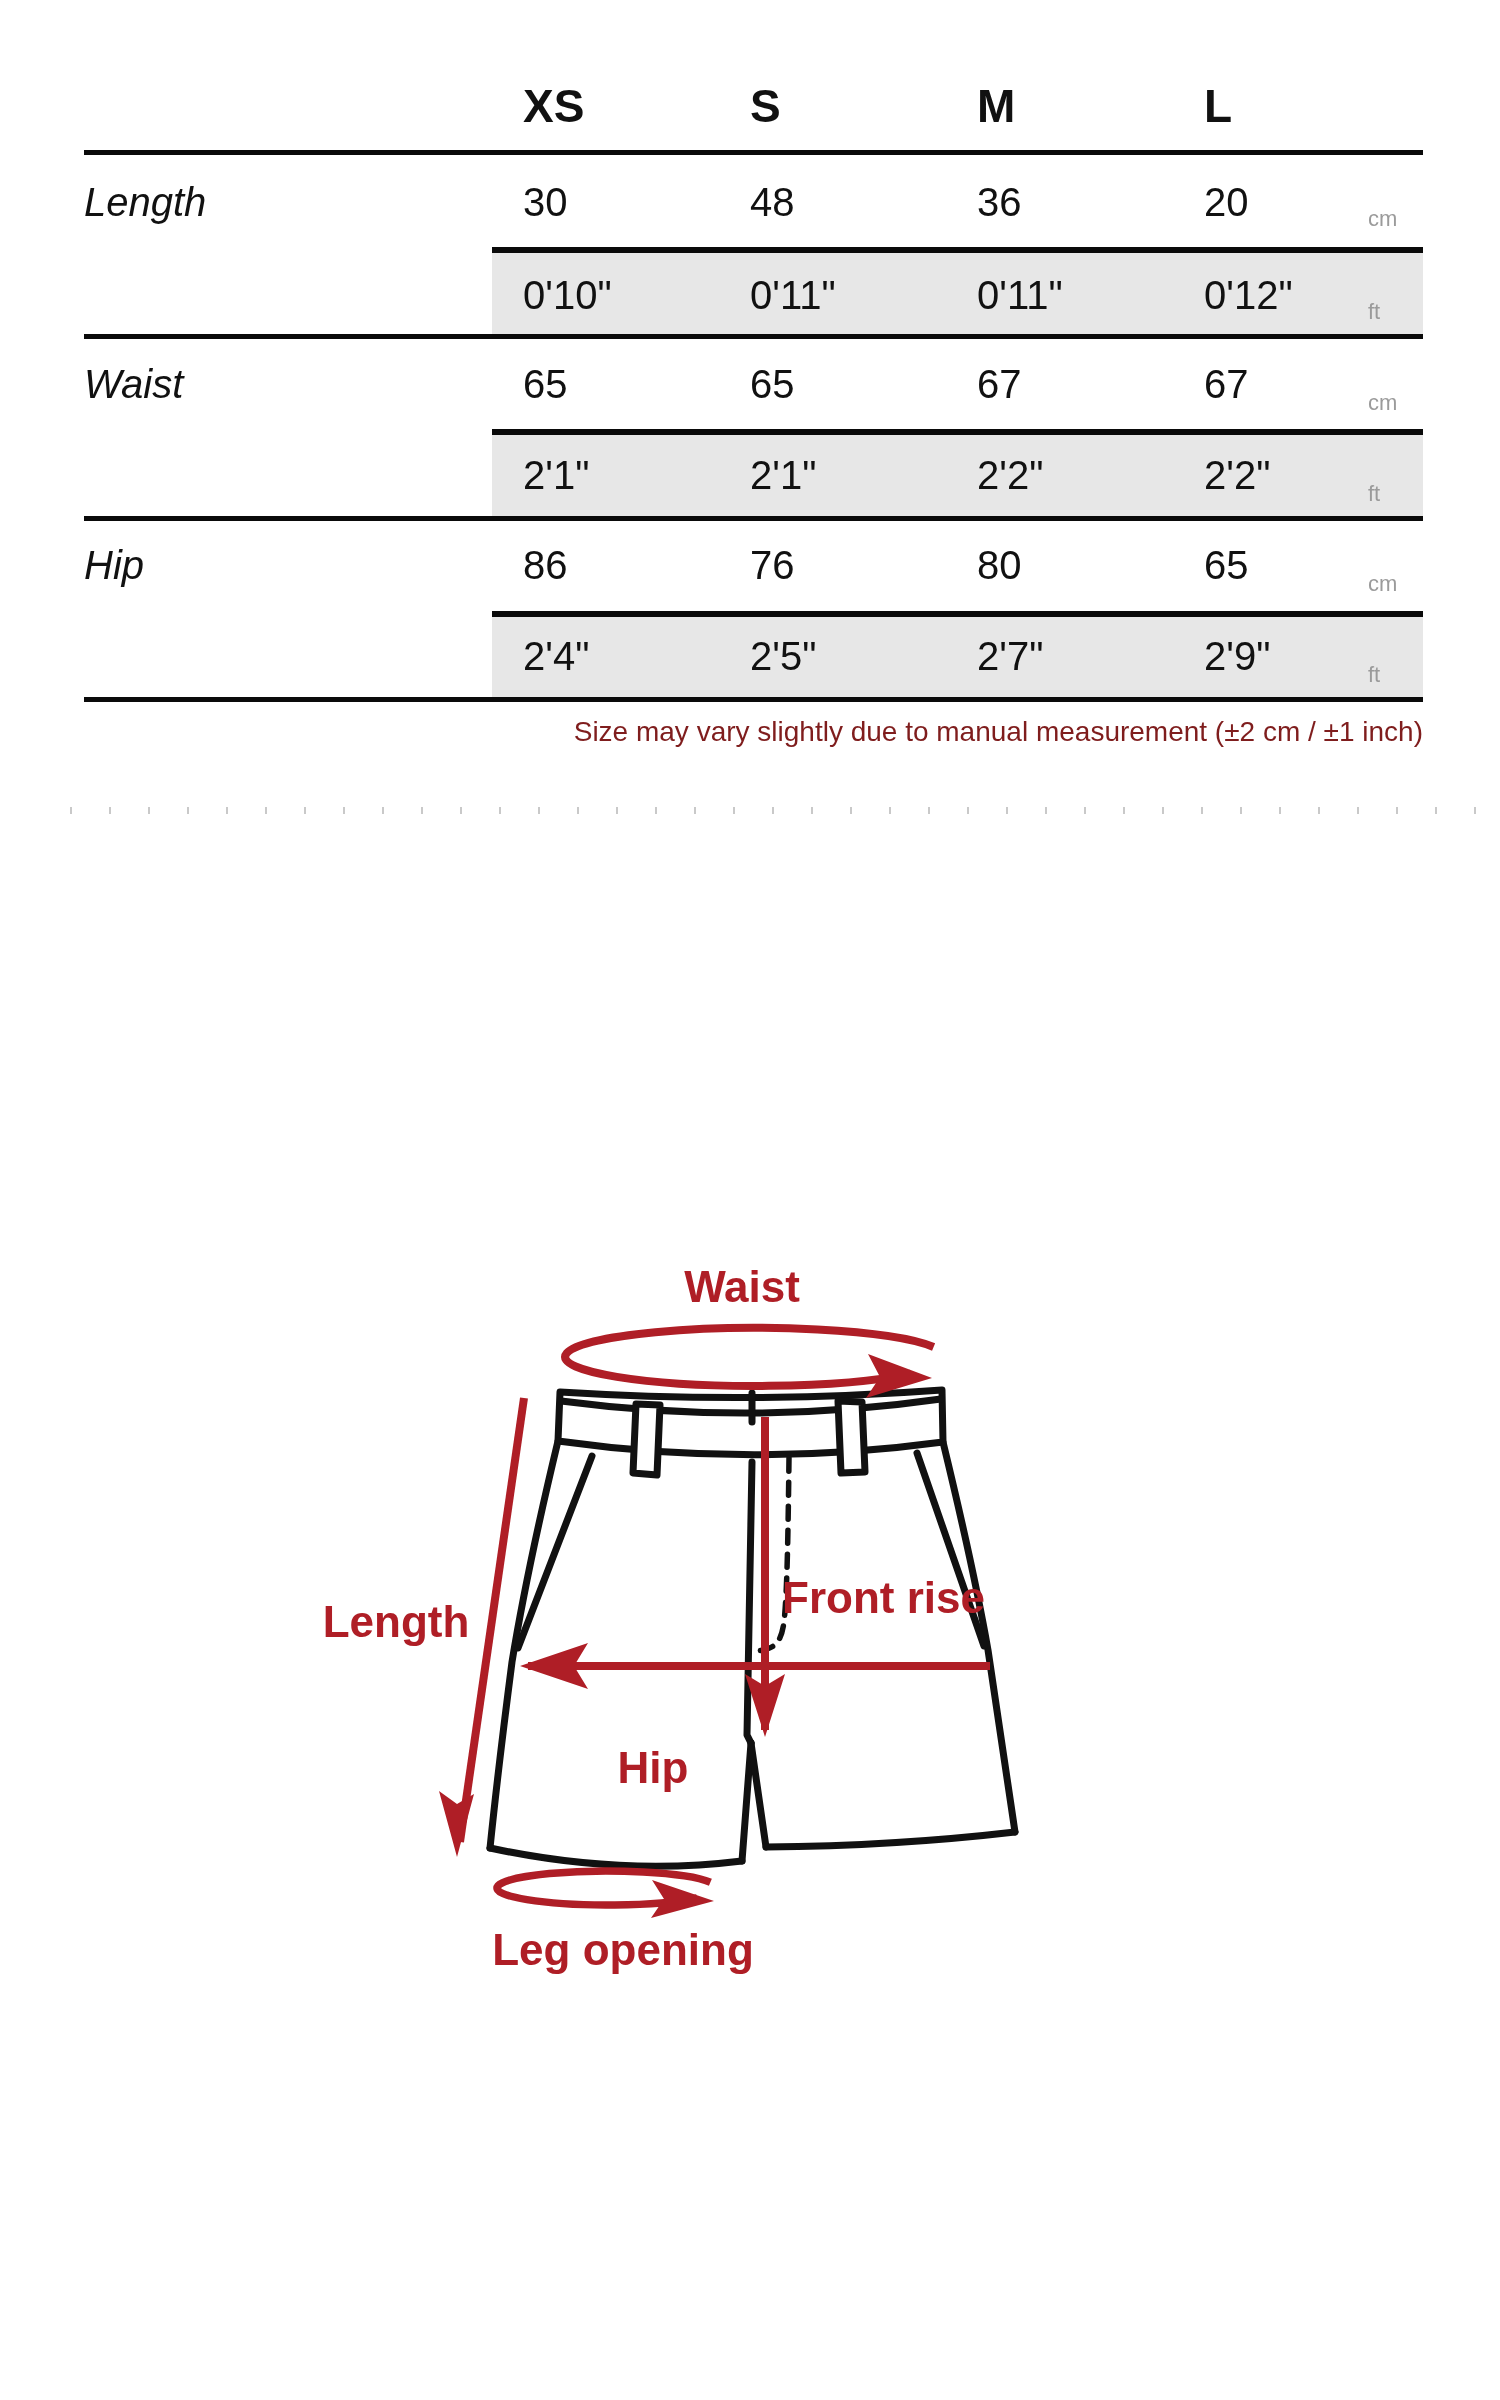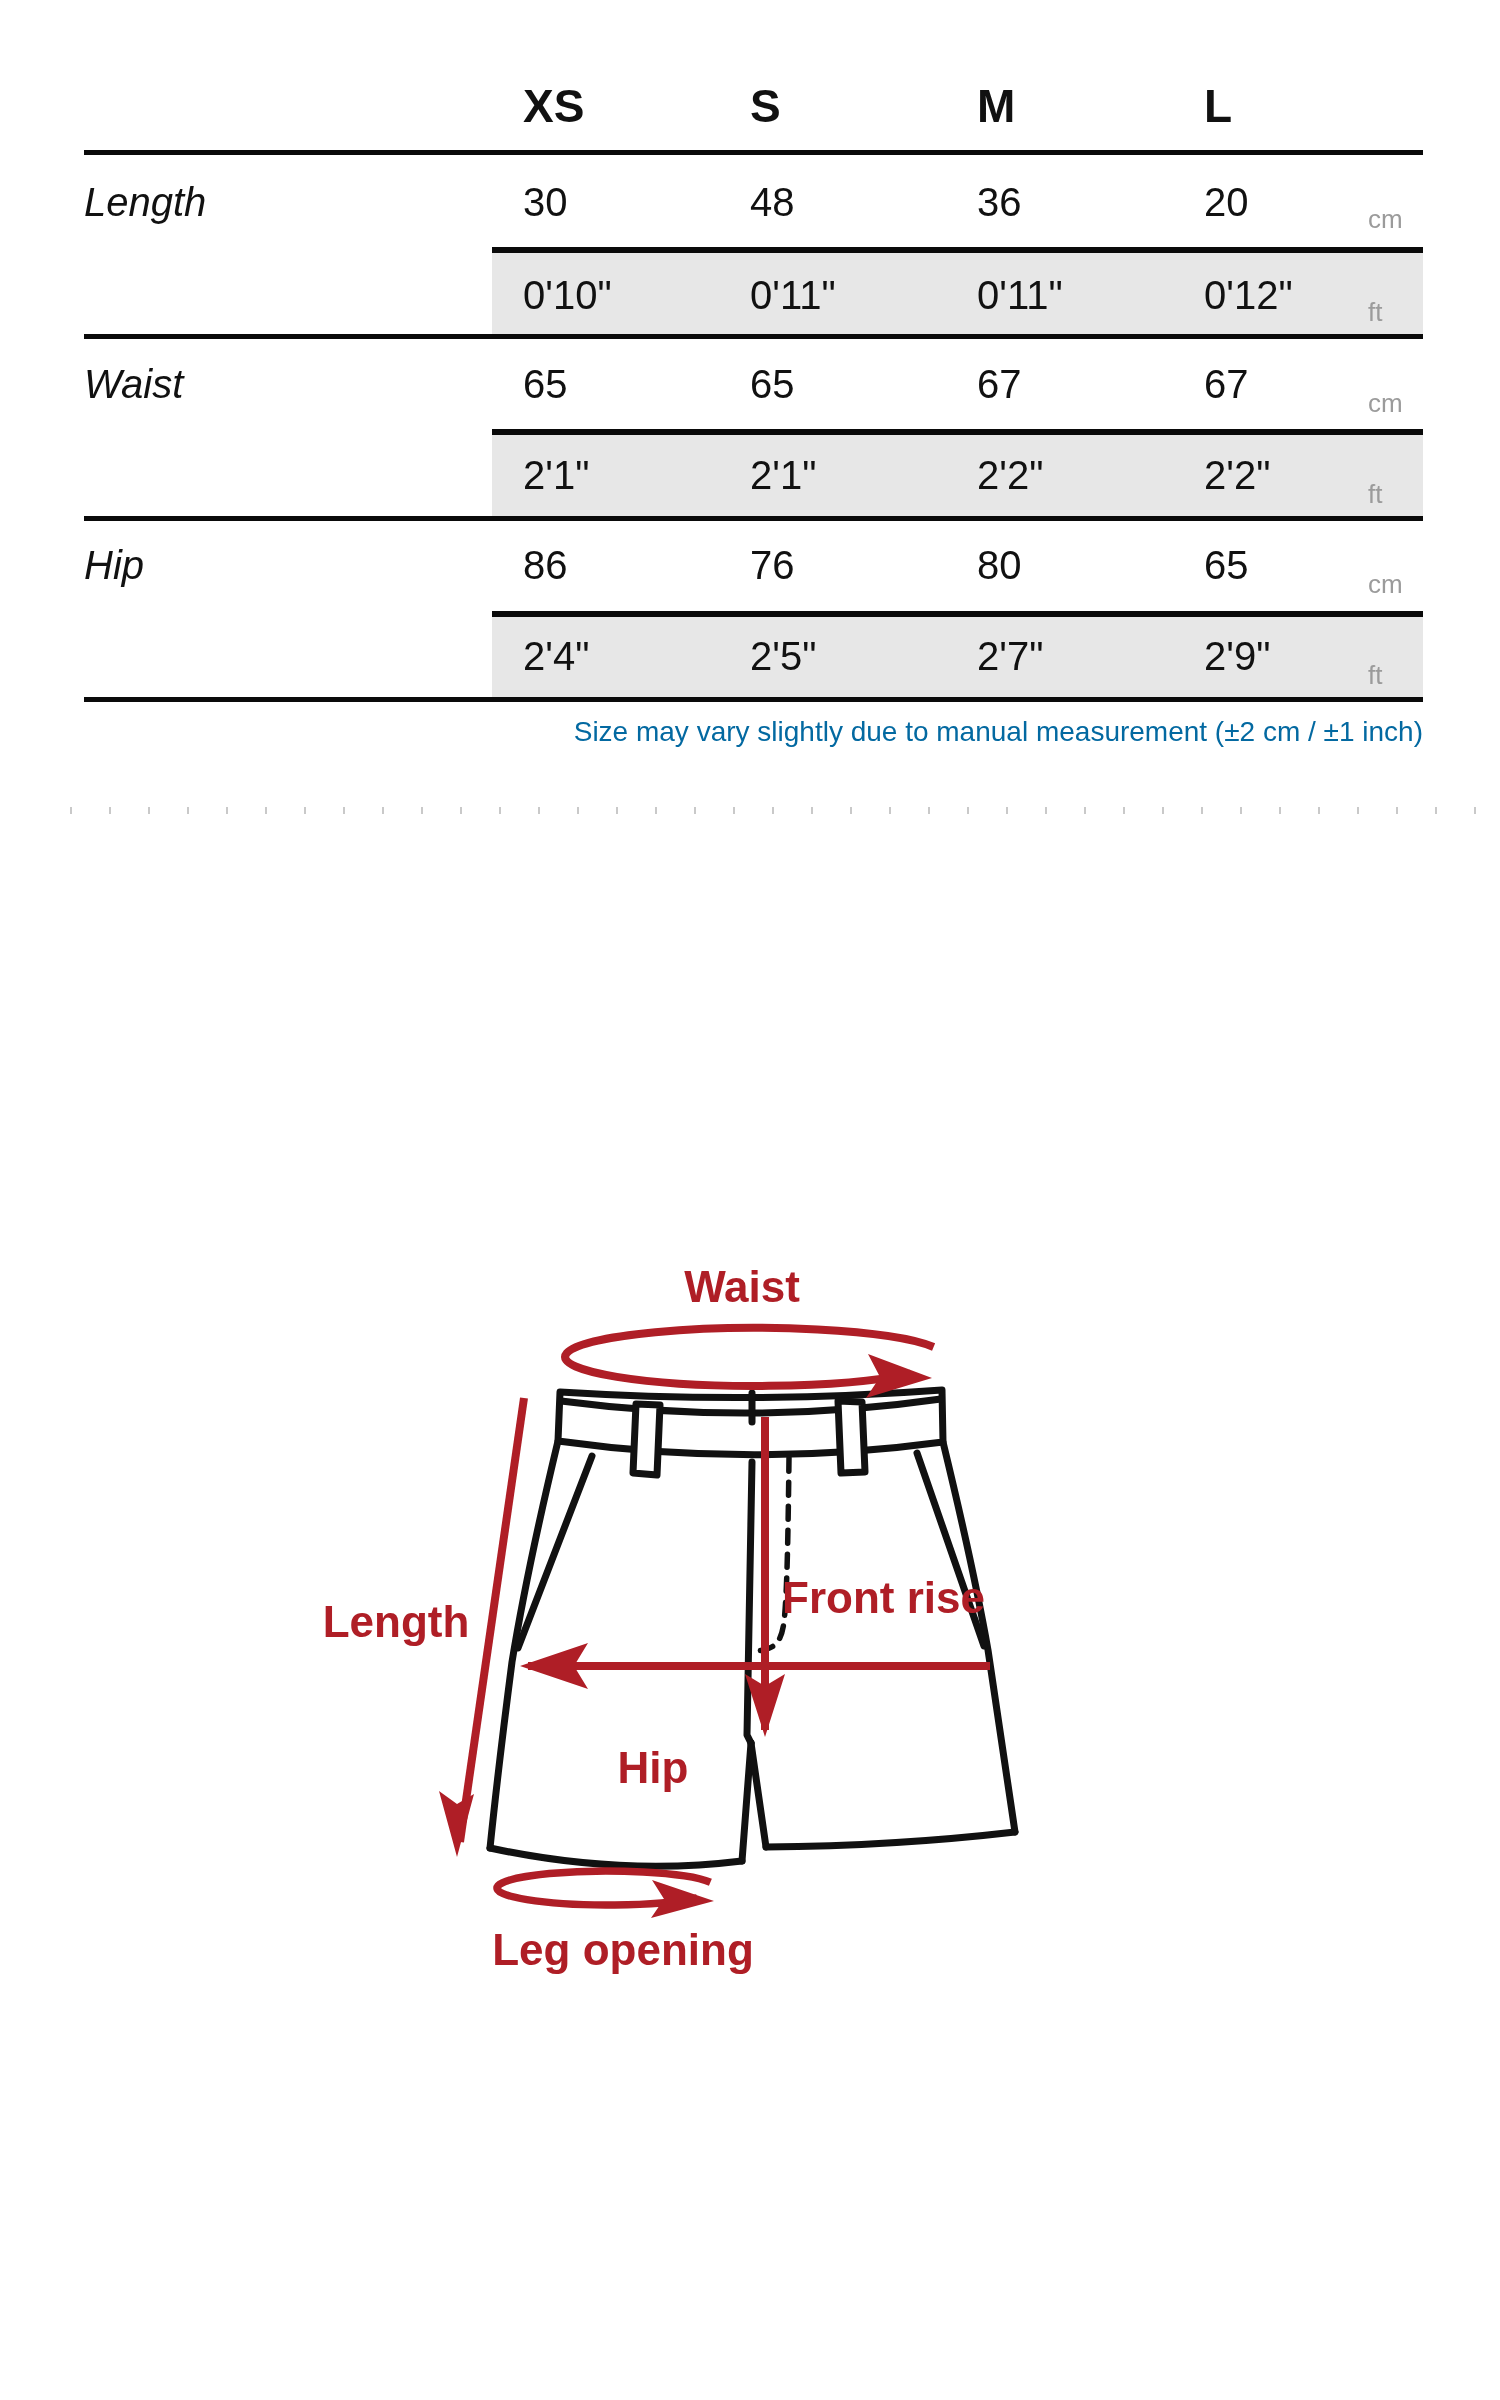--- a/index.html
+++ b/index.html
@@ -5,23 +5,23 @@
   html,body{margin:0;padding:0;background:#fff;}
   #sheet{position:relative;width:1500px;height:2400px;background:#fff;overflow:hidden;
          font-family:"Liberation Sans","DejaVu Sans",sans-serif;color:#111;}
 
   
   .rule{position:absolute;left:84px;width:1339px;height:5px;background:#0a0a0a;}
   .band{position:absolute;left:492px;width:931px;background:#e7e7e7;border-top:6px solid #0a0a0a;}
   .cell{position:absolute;height:56px;line-height:56px;font-size:40px;white-space:nowrap;}
   .hcell{font-weight:bold;font-size:46px;}
   .rowlabel{font-style:italic;}
-  .unit{position:absolute;height:26px;line-height:26px;font-size:26px;color:#9b9b9b;}
+  .unit{position:absolute;height:26px;line-height:26px;font-size:22px;color:#9b9b9b;}
   .c0{left:84px;} .c1{left:523px;} .c2{left:750px;} .c3{left:977px;} .c4{left:1204px;} .c5{left:1368px;}
-  .note{position:absolute;right:77px;top:716px;font-size:28px;line-height:32px;color:#0369a1;white-space:nowrap;}
+  .note{position:absolute;right:77px;top:716px;font-size:28px;line-height:32px;color:#7f1d1d;white-space:nowrap;}
   .tickline{position:absolute;top:807px;left:70px;width:1425px;height:7px;
             background:repeating-linear-gradient(90deg,#c9c9c9 0 2px,transparent 2px 39px);}
 
   
   #diag{position:absolute;left:280px;top:1230px;}
   .redlabel{font-family:"Liberation Sans","DejaVu Sans",sans-serif;font-weight:bold;font-size:44px;}
 </style>
 </head>
 <body>
 

